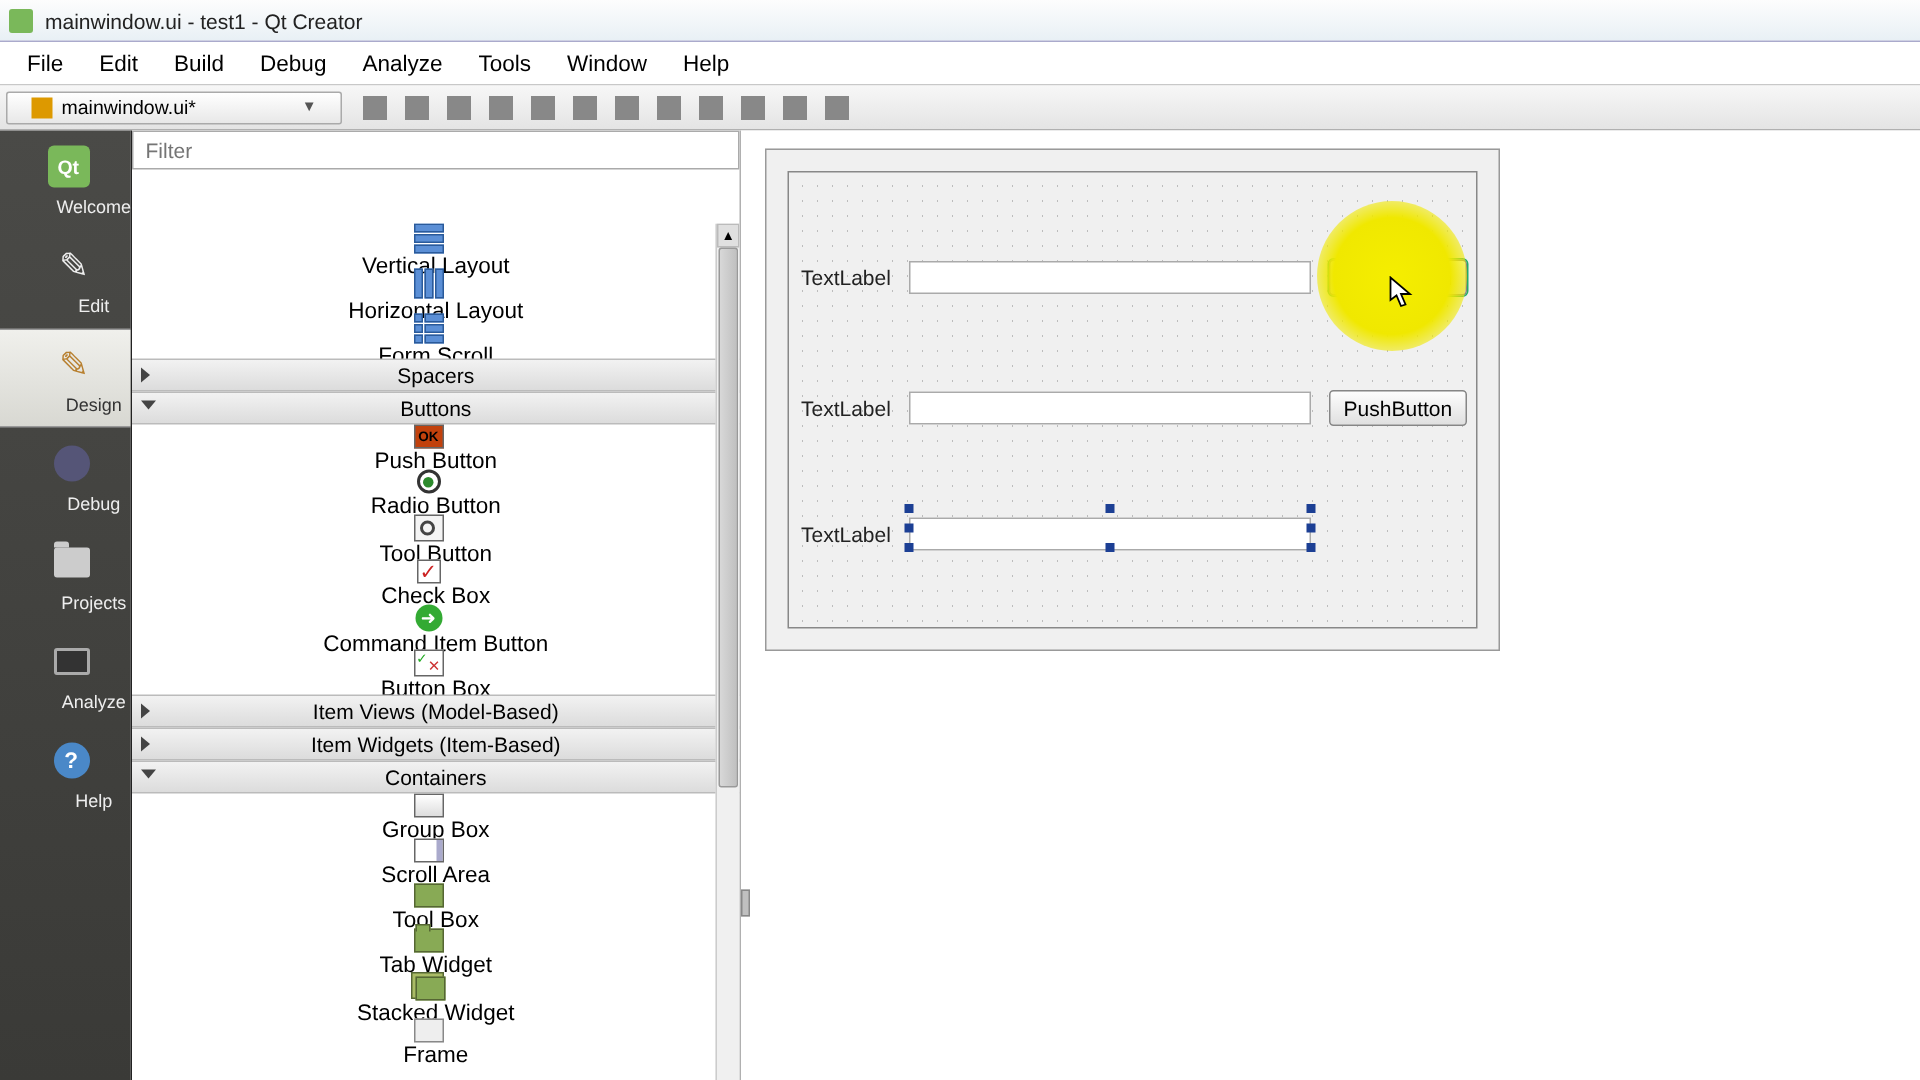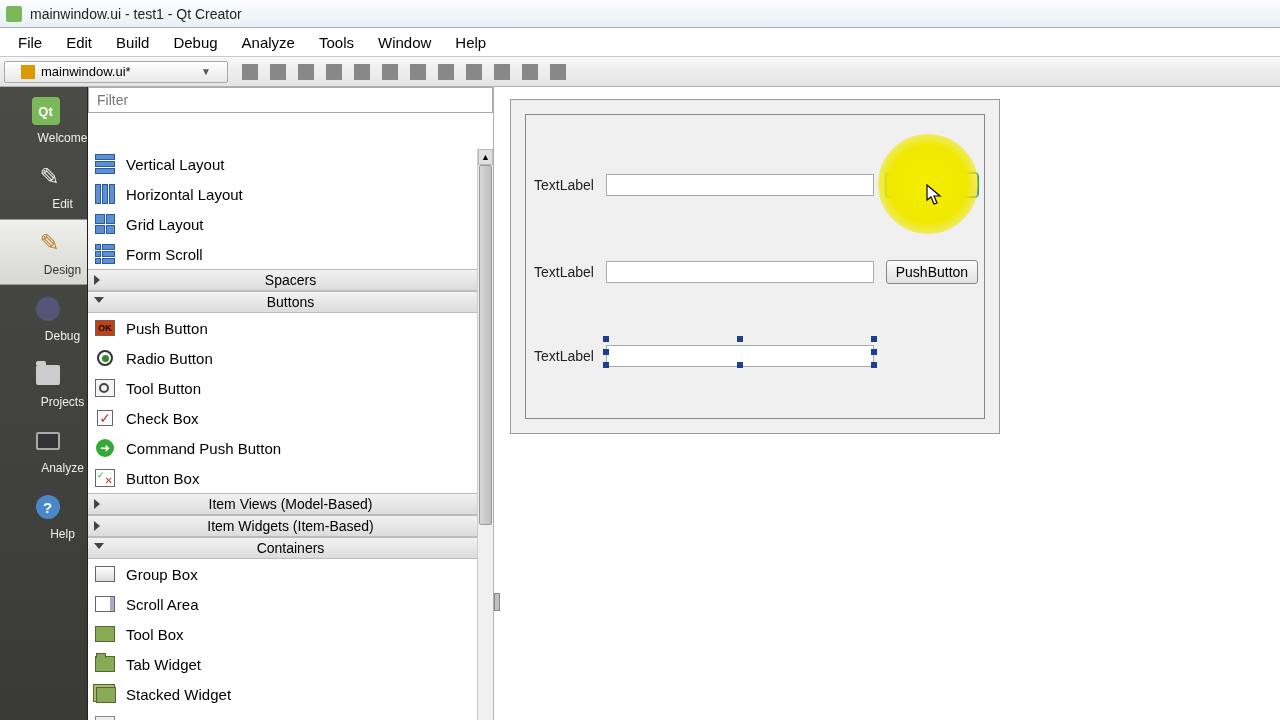--- a/index.html
+++ b/index.html
@@ -28,21 +28,21 @@
 .act-item.active { background: linear-gradient(#f0f0ec,#d8d8d2); color:#333; border-top:1px solid #999; border-bottom:1px solid #999; }
 .act-item .ico { width:32px; height:32px; margin-bottom:4px; display:flex; align-items:center; justify-content:flex-end; }
 .act-item .label { font-size:12px;margin-left:38px; }
 
 
 .widgetbox { position:absolute; left:88px; top:87px; width:406px; bottom:0; border-right:1px solid #b0b0b0; background:#fff; display:flex; flex-direction:column;gap:36px; }
 .filter-input { height:26px; border:1px solid #aaa; margin:0; padding:2px 8px; font-size:14px; color:#888; }
 .wb-scroll { flex:1; overflow-y:auto; overflow-x:hidden; position:relative; }
 .wb-group-header { height:22px; background: linear-gradient(#f2f2f2,#dcdcdc); border-top:1px solid #bbb; border-bottom:1px solid #bbb; display:flex; align-items:center; justify-content:center; font-size:14px; position:relative; }
 .wb-group-header .arrow { position:absolute; left:6px; width:10px; height:10px; }
-.wb-item { height:30px; display:flex; align-items:center; padding:0 6px; font-size:15px; cursor:grab; }
+.wb-item { height:30px; display:flex; align-items:center; padding:0 6px; font-size:15px; cursor:grab;flex-direction:column; }
 .wb-item .icon { width:22px; height:22px; margin-right:10px; display:flex; align-items:center; justify-content:center; }
 .wb-scrollbar { position:absolute; right:0; top:0; width:16px; height:100%; background:#f0f0f0; border-left:1px solid #ccc; }
 .wb-scrollbar .up-btn, .wb-scrollbar .down-btn { height:16px; background:#e0e0e0; border:1px solid #bbb; display:flex; align-items:center; justify-content:center; font-size:9px; }
 .wb-scrollbar .thumb { position:absolute; left:1px; right:1px; top:16px; height:360px; background: linear-gradient(90deg,#d8d8d8,#c0c0c0); border:1px solid #999; border-radius:2px; }
 
 
 .canvas-area { position:absolute; left:494px; top:87px; right:0; bottom:0; background: #fff; text-align: center; }
 .resize-handle-left { position:absolute; left:0; top:506px; width:6px; height:18px; background:#c0c0c0; border:1px solid #888; }
 .form-outer { position:absolute; left:16px; top:12px; width:490px; height:335px; border:1px solid #999; background:#f0f0f0; }
 .form-inner { position:absolute; left:14px; top:14px; right:14px; bottom:14px; border:1px solid #888; background:#f0f0f0; background-image: radial-gradient(#888 0.6px, transparent 0.6px); background-size: 10px 10px; background-position: 4px 4px; }
@@ -223,31 +223,20 @@
           <div class="i-hlayout">
             <span></span>
             <span></span>
             <span></span>
           </div>
         </div>
         <span>Horizontal Layout</span>
       </div>
     <div class="wb-item">
         <div class="icon">
-          <div class="i-grid">
-            <span></span>
-            <span></span>
-            <span></span>
-            <span></span>
-          </div>
-        </div>
-        <span>Grid Layout</span>
-      </div>
-    <div class="wb-item">
-        <div class="icon">
           <div class="i-form">
             <span></span>
             <span></span>
             <span></span>
             <span></span>
             <span></span>
             <span></span>
           </div>
         </div>
         <span>Form Scroll</span>
@@ -283,21 +272,21 @@
     <div class="wb-item">
         <div class="icon">
           <div class="i-check">✓</div>
         </div>
         <span>Check Box</span>
       </div>
     <div class="wb-item">
         <div class="icon">
           <div class="i-cmd">➜</div>
         </div>
-        <span>Command Push Button</span>
+        <span>Command Item Button</span>
       </div>
     <div class="wb-item">
         <div class="icon">
           <div class="i-bbox"></div>
         </div>
         <span>Button Box</span>
       </div>
 
     <div class="wb-group-header">
       <div class="arrow tri-right"></div>

